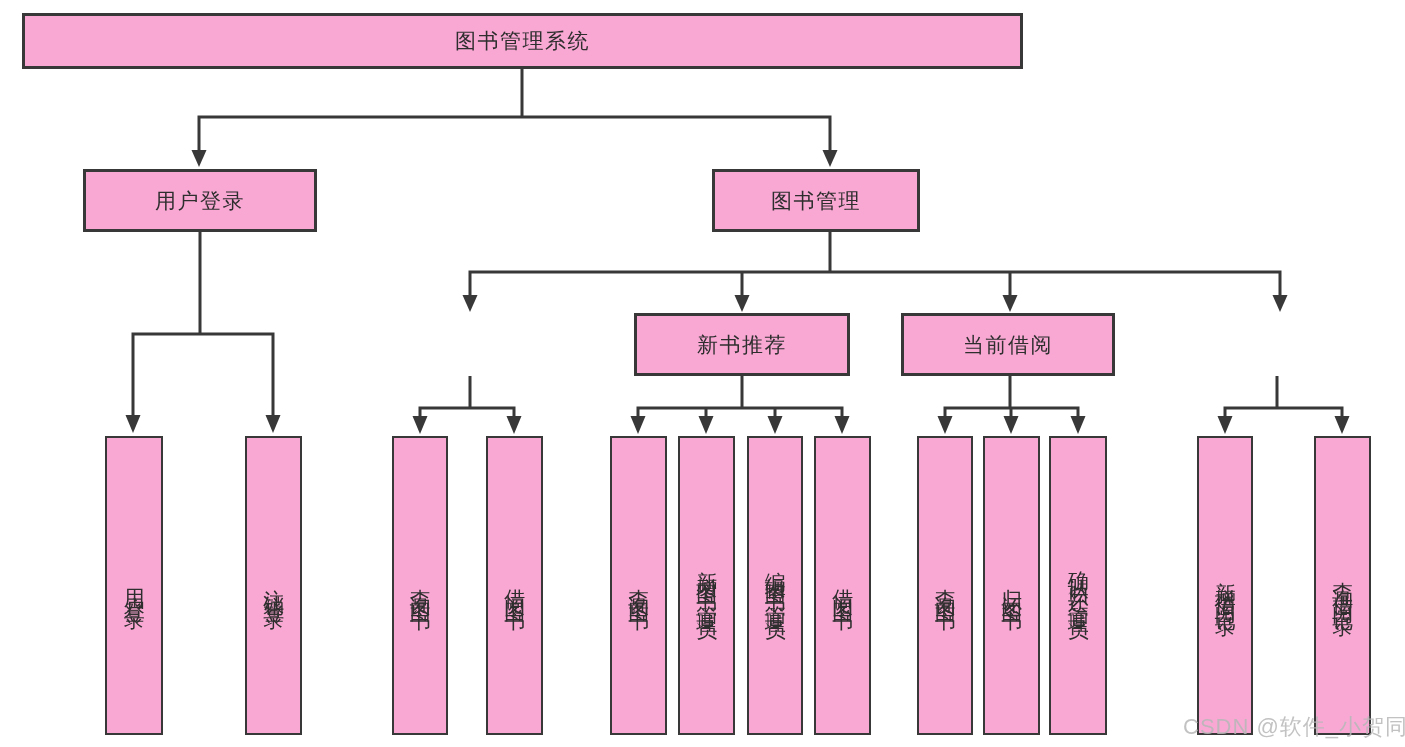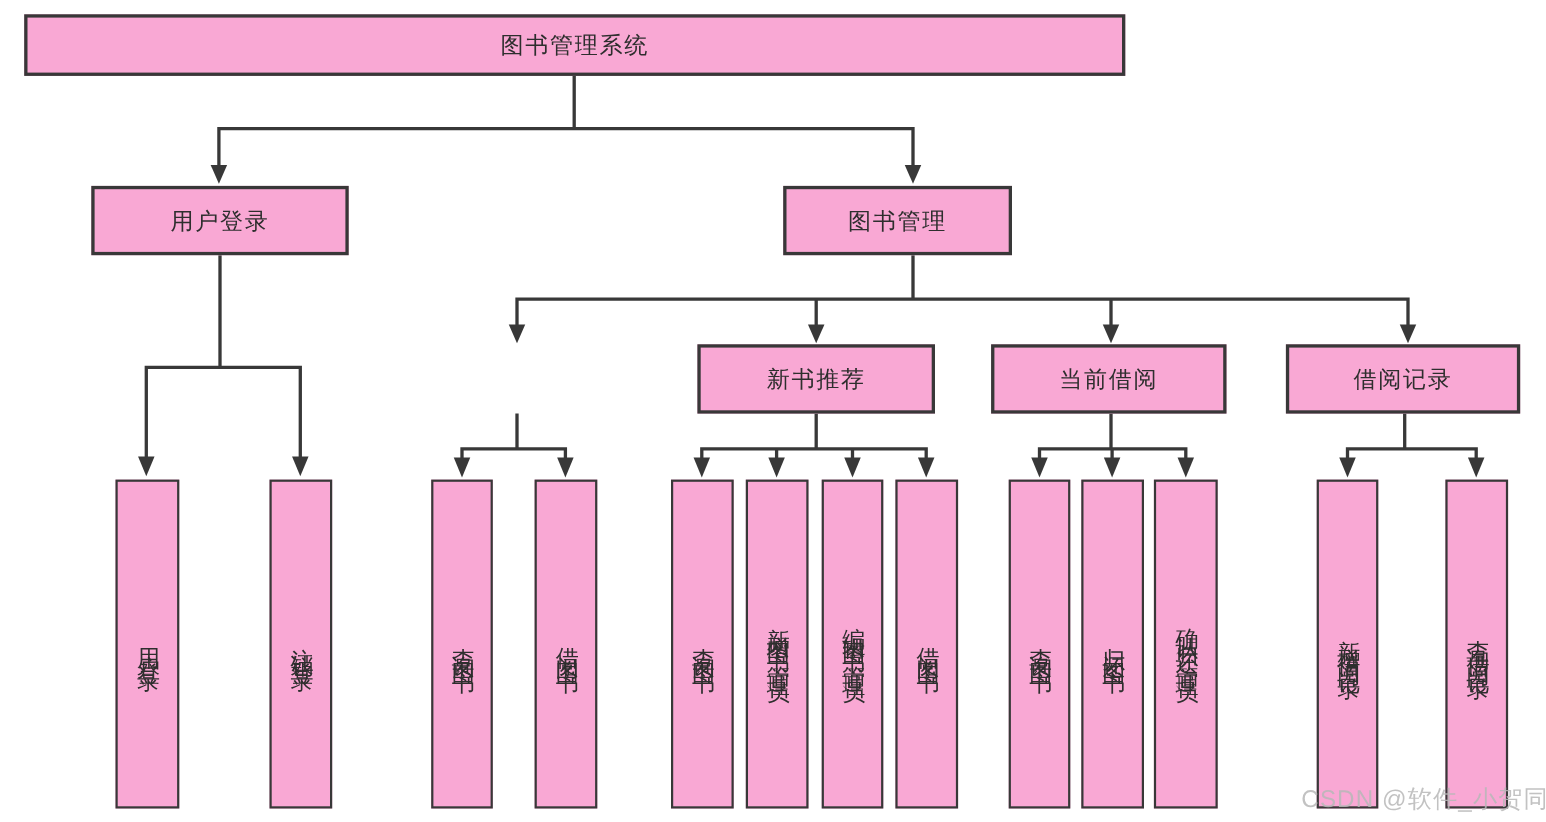--- a/index.html
+++ b/index.html
@@ -92,23 +92,20 @@
   <div class="box" style="left:712px;top:169px;width:208px;height:63px">
     <span>图书管理</span>
   </div>
 
   <div class="box" style="left:634px;top:313px;width:216px;height:63px">
     <span>新书推荐</span>
   </div>
   <div class="box" style="left:901px;top:313px;width:214px;height:63px">
     <span>当前借阅</span>
   </div>
-  <div class="box" style="left:1169px;top:313px;width:213px;height:63px">
-    <span>借阅记录</span>
-  </div>
 
   <div class="box leaf" style="left:105px;top:436px;width:58px;height:299px">
     <span class="vtext">用户登录</span>
   </div>
   <div class="box leaf" style="left:245px;top:436px;width:57px;height:299px">
     <span class="vtext">注销登录</span>
   </div>
   <div class="box leaf" style="left:392px;top:436px;width:56px;height:299px">
     <span class="vtext">查询图书</span>
   </div>

